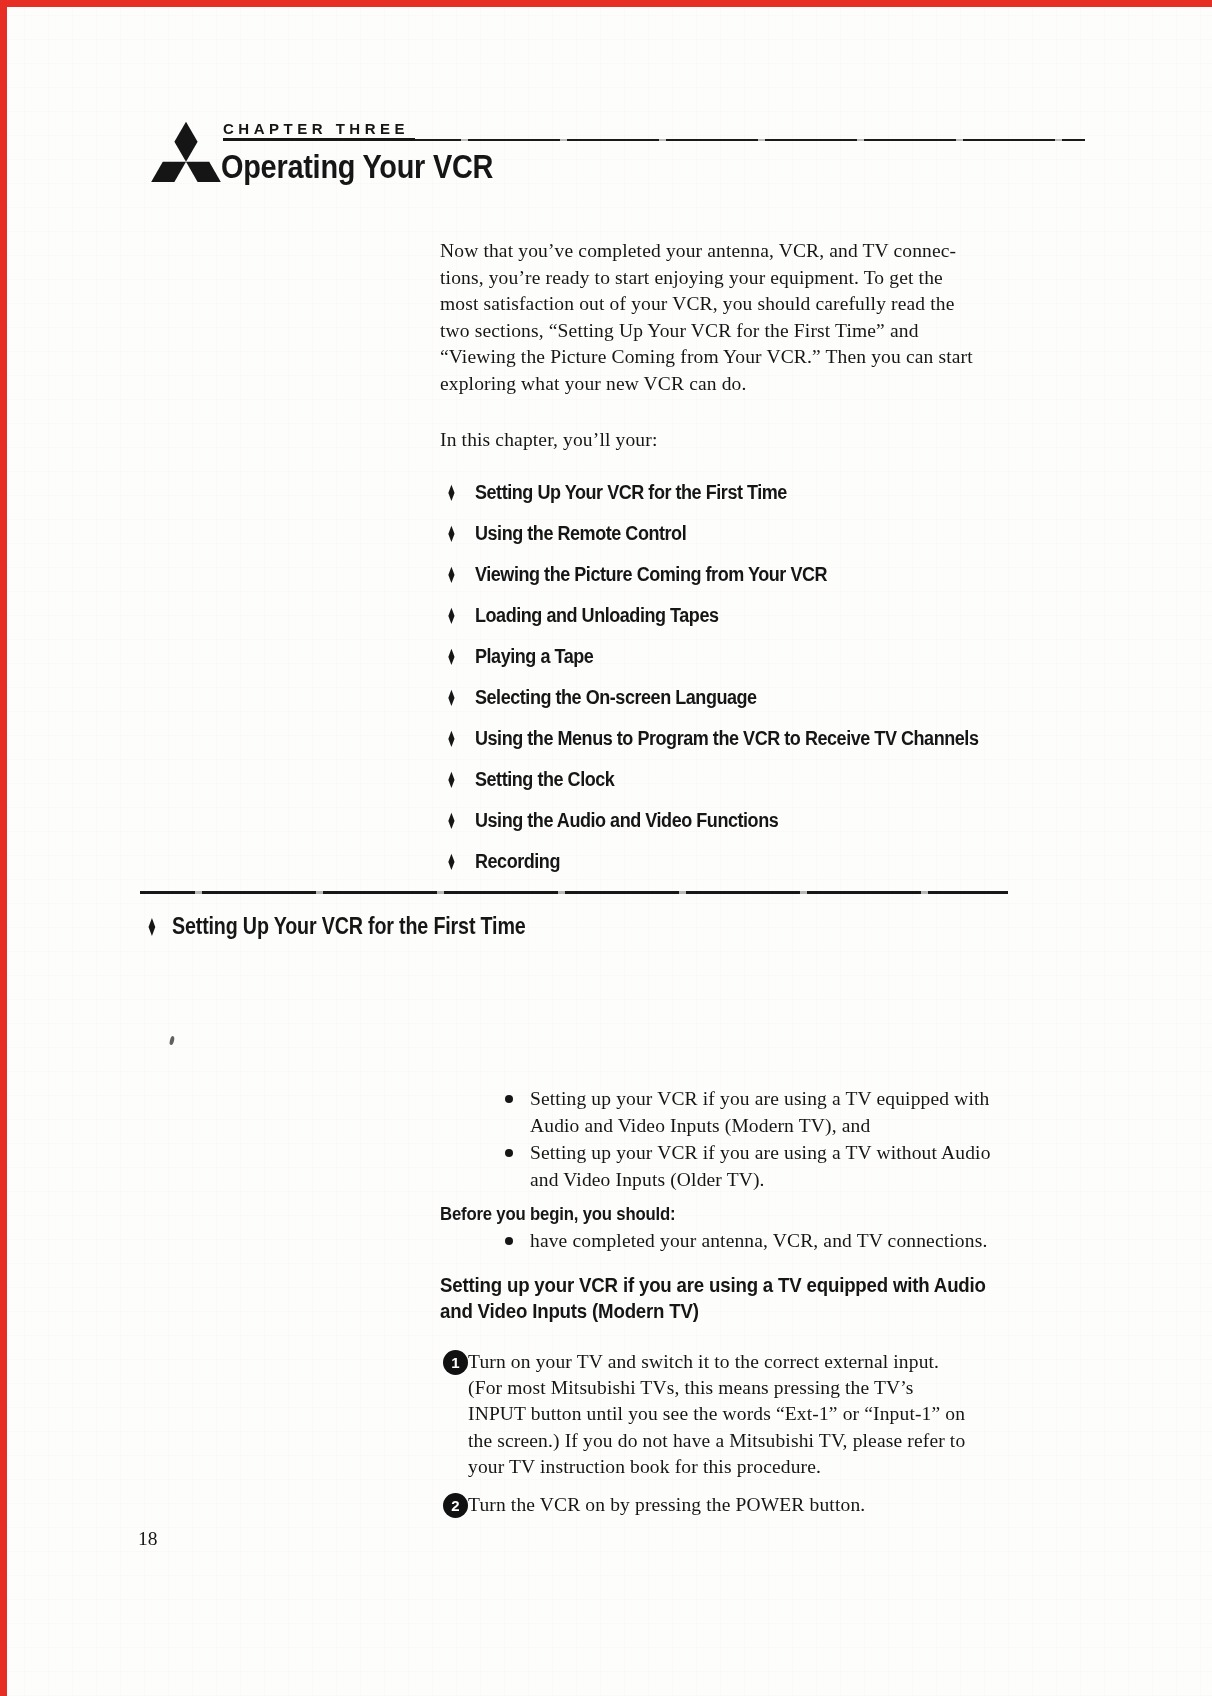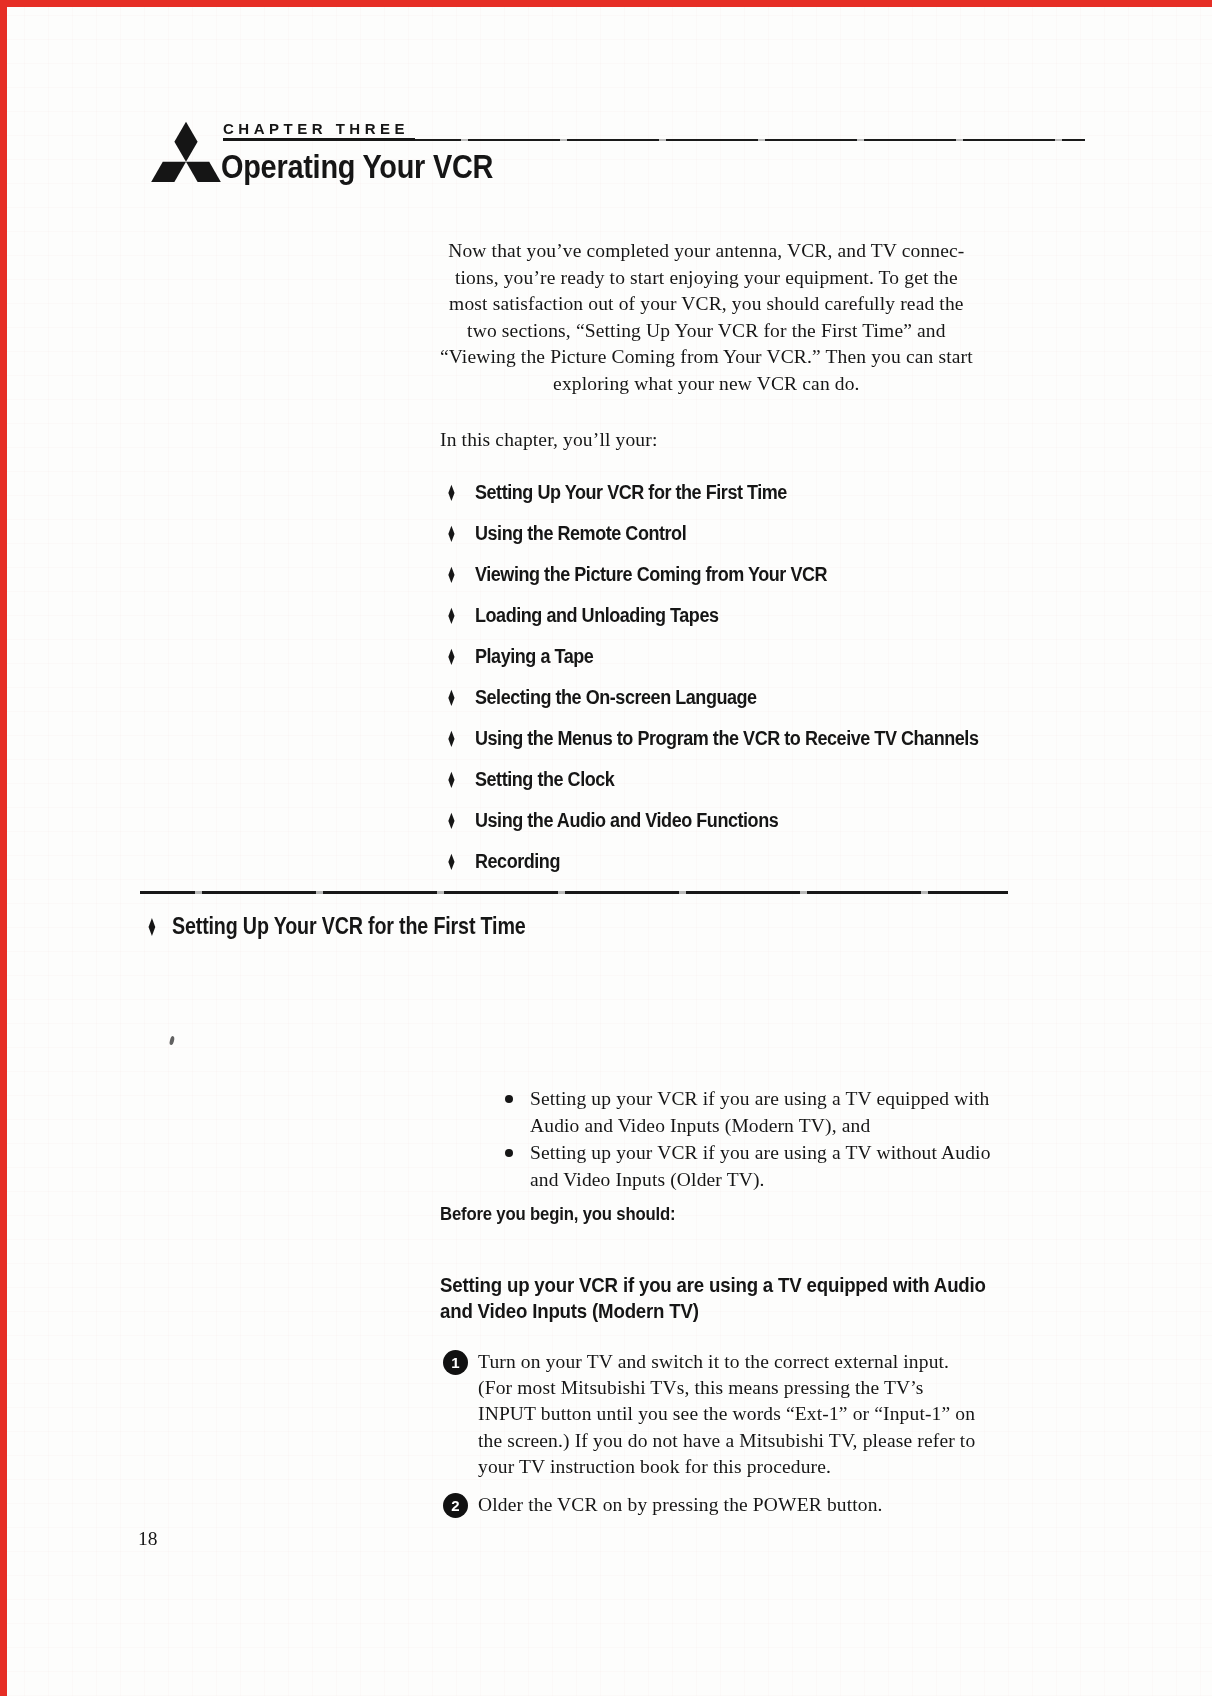--- a/index.html
+++ b/index.html
@@ -27,21 +27,21 @@
     background:repeating-linear-gradient(90deg,#1a1a1a 0 46px, rgba(26,26,26,.28) 46px 53px, #1a1a1a 53px 99px);}
 
   .doc-title{
     position:absolute;left:221px;top:147px;
     font-family:"Liberation Sans","DejaVu Sans",sans-serif;font-weight:700;
     font-size:34px;line-height:38px;letter-spacing:-.3px;white-space:pre;
     transform:scaleX(.85);transform-origin:left top;
   }
 
   .serif-block{font-size:19.5px;line-height:26.5px;letter-spacing:.15px;white-space:pre;}
-  .intro-para{position:absolute;left:440px;top:238px;text-align:center;}
+  .intro-para{position:absolute;left:440px;top:238px;}
   .learn-line{position:absolute;left:440px;top:427px;}
 
   .toc{position:absolute;left:443px;top:480px;}
   .toc-item{display:flex;height:41px;align-items:flex-start;}
   .dia{
     display:inline-block;width:15px;font-family:"DejaVu Sans",sans-serif;
     font-size:20px;line-height:24px;transform:scale(.55,1.12);transform-origin:center top;
   }
   .toc-label{
     margin-left:17px;font-family:"Liberation Sans","DejaVu Sans",sans-serif;font-weight:700;
@@ -85,21 +85,21 @@
   }
 
   .step{position:absolute;display:flex;align-items:flex-start;}
   .step-1{left:443px;top:1349px;}
   .step-2{left:443px;top:1492px;}
   .step-num{
     flex:0 0 auto;width:25px;height:25px;border-radius:50%;background:#111;
     color:#fff;font-family:"Liberation Sans","DejaVu Sans",sans-serif;font-weight:700;
     font-size:15px;display:flex;align-items:center;justify-content:center;margin-top:1px;
   }
-  .step-text{margin-left:10px;font-size:19.5px;line-height:26.2px;letter-spacing:.15px;white-space:pre;}
+  .step-text{font-size:19.5px;line-height:26.2px;letter-spacing:.15px;white-space:pre;}
 
   .page-num{position:absolute;left:138px;top:1528px;font-size:19.5px;}
 
   .scan-speck{position:absolute;left:170px;top:1036px;width:4px;height:9px;
     background:#3a3a3a;border-radius:60% 60% 50% 50%;transform:rotate(14deg);opacity:.8;}
 </style>
 </head>
 <body>
 
 <div class="page">
@@ -190,33 +190,37 @@
 Audio and Video Inputs (Modern TV), and</span>
     </div>
     <div class="rb-row">
       <span class="rb-dot"></span>
       <span class="rb-text">Setting up your VCR if you are using a TV without Audio
 and Video Inputs (Older TV).</span>
     </div>
   </div>
 
   <div class="before-label">Before you begin, you should:</div>
+  <div class="before-bullet">
+    <span class="rb-dot"></span>
+    <span class="rb-text">have completed your antenna, VCR, and TV connections.</span>
+  </div>
 
   <div class="modern-heading">Setting up your VCR if you are using a TV equipped with Audio
 and Video Inputs (Modern TV)</div>
 
   <div class="step step-1">
     <span class="step-num">1</span>
     <span class="step-text">Turn on your TV and switch it to the correct external input.
 (For most Mitsubishi TVs, this means pressing the TV’s
 INPUT button until you see the words “Ext-1” or “Input-1” on
 the screen.) If you do not have a Mitsubishi TV, please refer to
 your TV instruction book for this procedure.</span>
   </div>
 
   <div class="step step-2">
     <span class="step-num">2</span>
-    <span class="step-text">Older the VCR on by pressing the POWER button.</span>
+    <span class="step-text">Turn the VCR on by pressing the POWER button.</span>
   </div>
 
   <div class="page-num">18</div>
 
 </div>
 
 </body></html>

